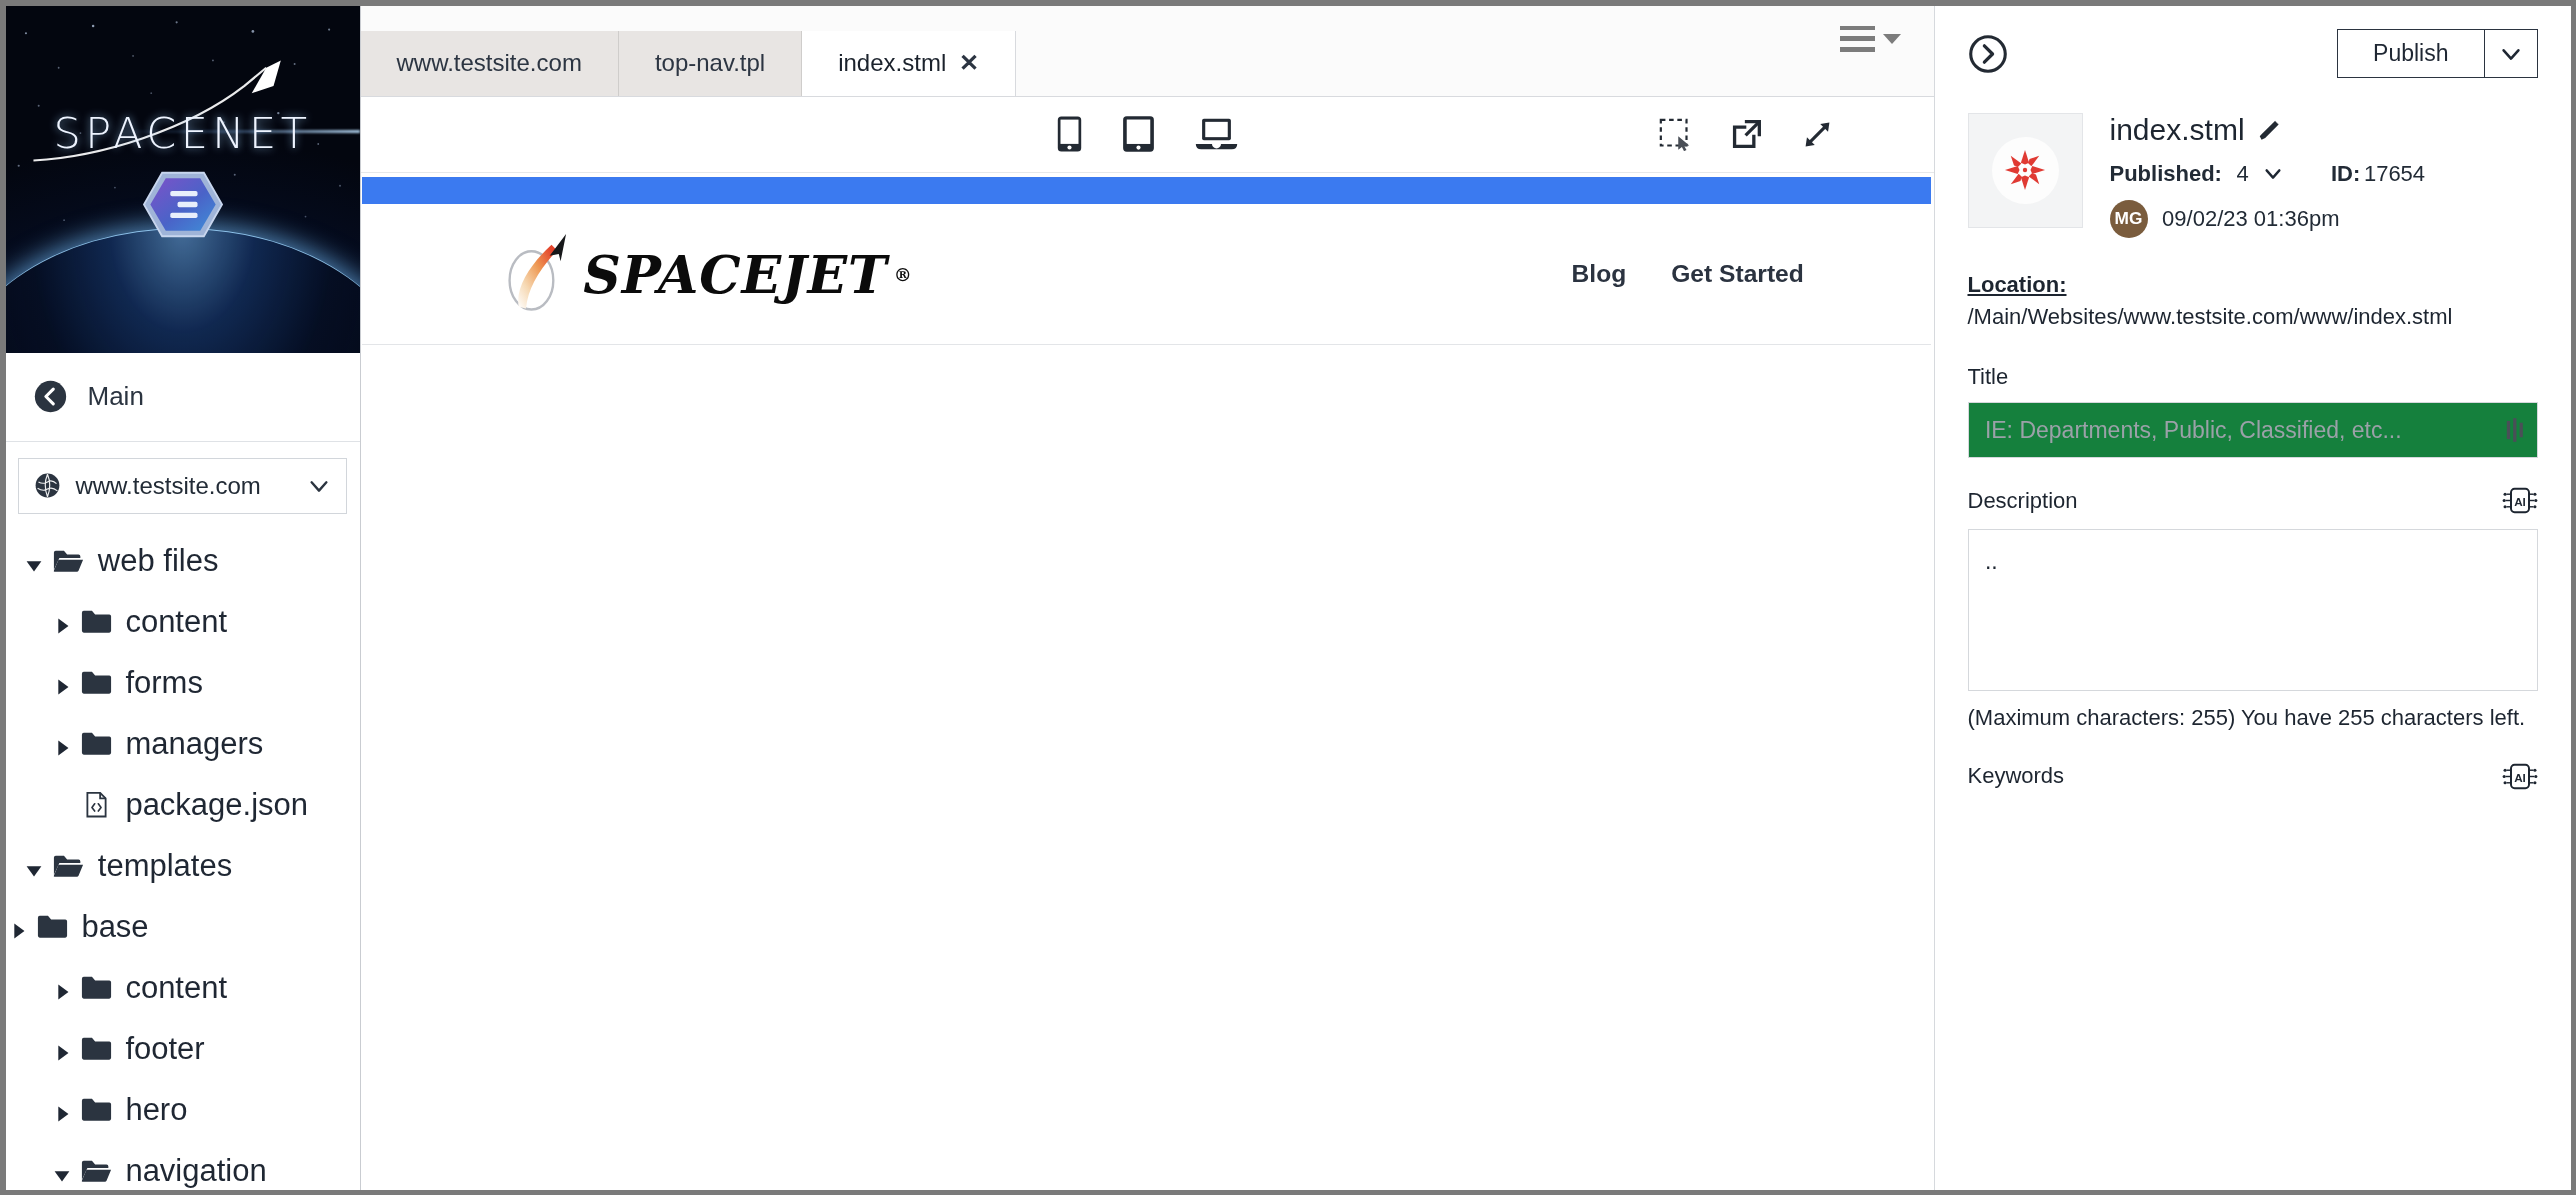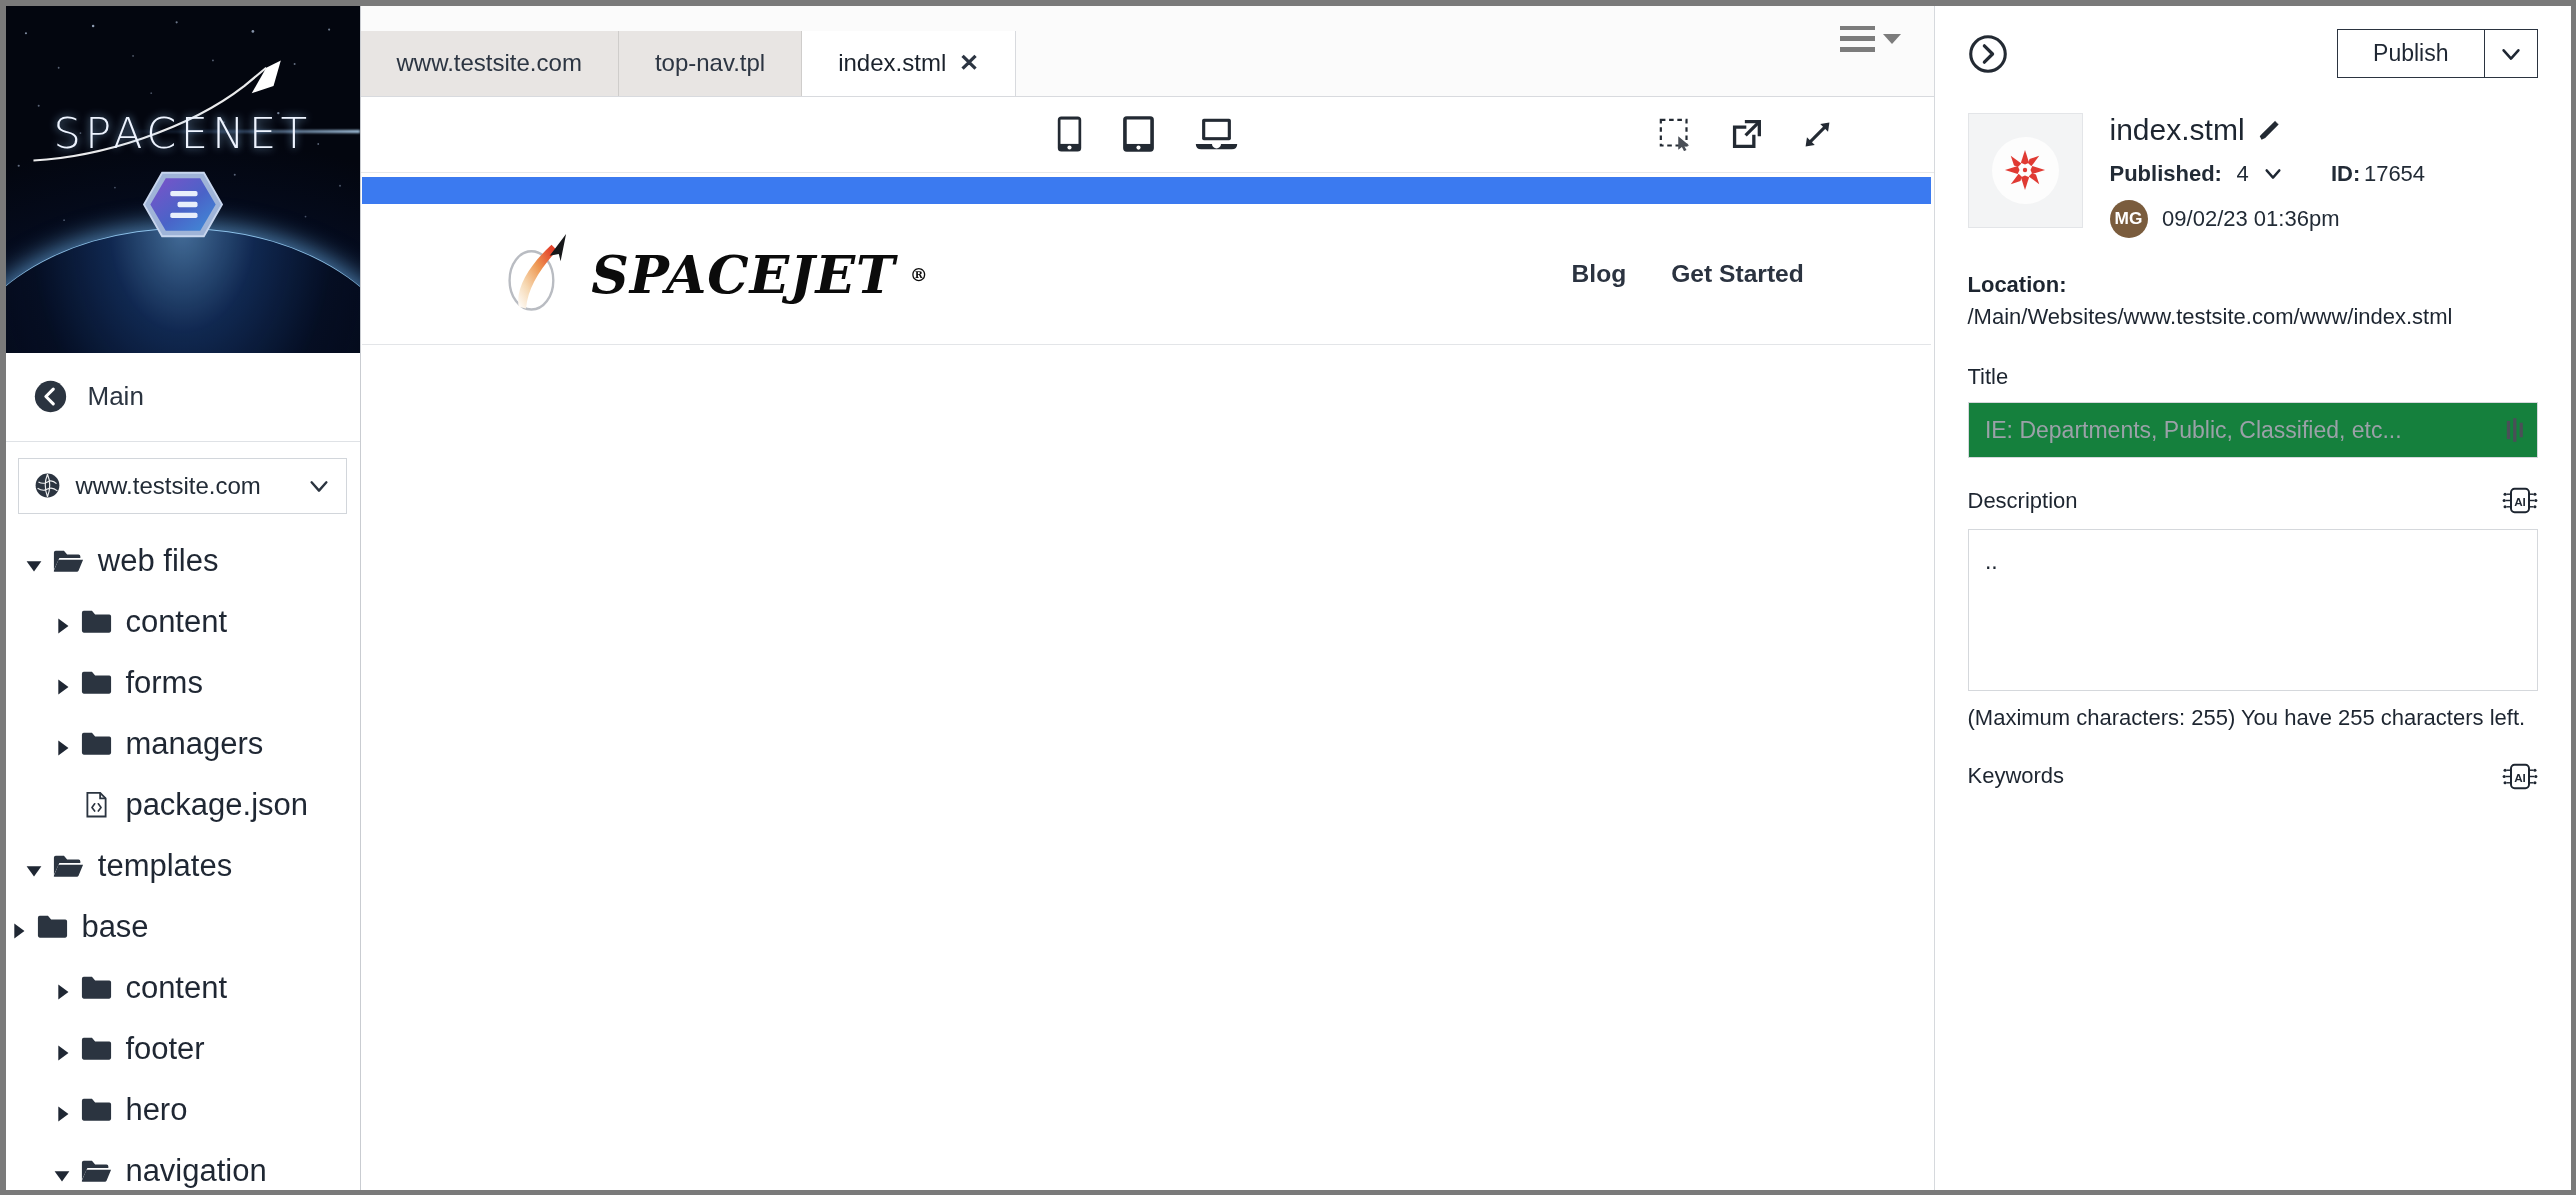--- a/index.html
+++ b/index.html
@@ -138,21 +138,21 @@
   .toolbar-right { position: absolute; right: 100px; display:flex; align-items:center; gap: 38px; }
 
   .preview-wrap { flex: 1; position: relative; background: #fff; padding-left: 1.8px; overflow:hidden; }
   .blue-bar { height: 27px; background: #3b7af0; margin: 4.5px 2.7px 0 0; }
   .site-header {
     height: 141px; background: #fff;
     display: flex; align-items: center;
     border-bottom: 0.9px solid #e3e5e8;
     margin-right: 2.7px;
   }
-  .sj-logo { display: flex; align-items: center; margin-left: 133px; gap: 14px; }
+  .sj-logo { display: flex; align-items: center; margin-left: 133px; gap: 6px; }
   .sj-mark { width: 82px; height: 84px; }
   .sj-text {
     font-family: "DejaVu Serif", serif;
     font-style: italic; font-weight: 700;
     font-size: 52px; letter-spacing: 0.9px; color: #0b0b0b;
   }
   .sj-reg { font-size: 18px; vertical-align: super; font-style: normal; font-weight:600; }
   .site-nav { margin-left: auto; margin-right: 127px; display: flex; gap: 45px; }
   .site-nav a { font-size: 24.6px; font-weight: 700; color: #2b3340; text-decoration: none; cursor: pointer; }
   .preview-body { background: #fff; height: calc(100% - 173px); margin-right:2.7px; }
@@ -195,21 +195,21 @@
   .id-txt { margin-left: 33px; }
   .avatar-line { display: flex; align-items: center; gap: 14.6px; margin-top: 12.7px; }
   .avatar {
     width: 38px; height: 38px; border-radius: 50%;
     background: #7a5c3d; color: #fff; font-size: 17.3px; font-weight: 700;
     display: flex; align-items: center; justify-content: center;
   }
   .stamp { font-size: 22px; color: #222b36; }
 
   .loc-block { margin-top: 31px; font-size: 22px; color: #1d2530; line-height: 1.45; }
-  .loc-label { font-weight: 700; }
+  .loc-label { font-weight: 700; text-decoration: underline; }
 
   .field-label { font-size: 22px; color: #1d2530; margin-top: 31px; margin-bottom: 12.7px; }
   .label-row { display:flex; align-items:center; justify-content: space-between; margin-top: 27px; margin-bottom: 12.7px; }
   .label-row .field-label { margin: 0; }
   .ai-ic { width: 36px; height: 31px; cursor: pointer; }
 
   .text-input {
     width: 100%; height: 56px;
     border: 0.9px solid #d5d8dc; background: #15803d;
     font-size: 23px; color: #1d2530; padding: 0 44px 0 16.4px;

